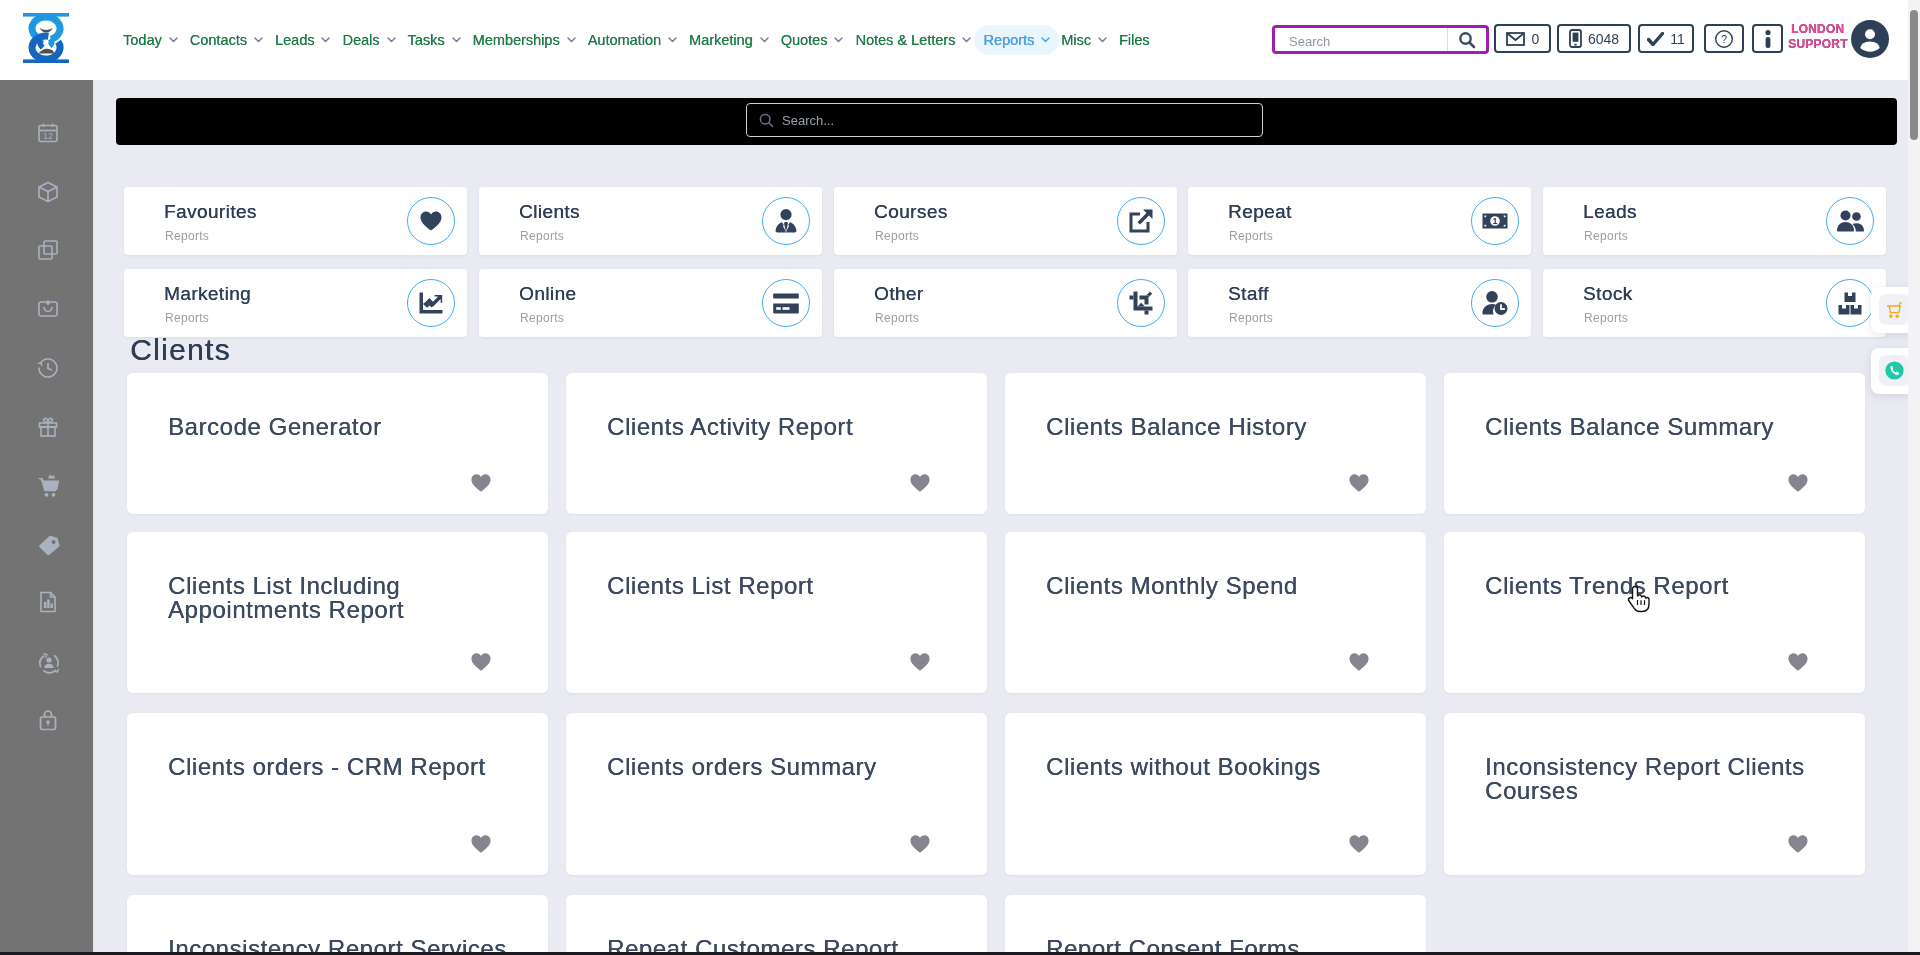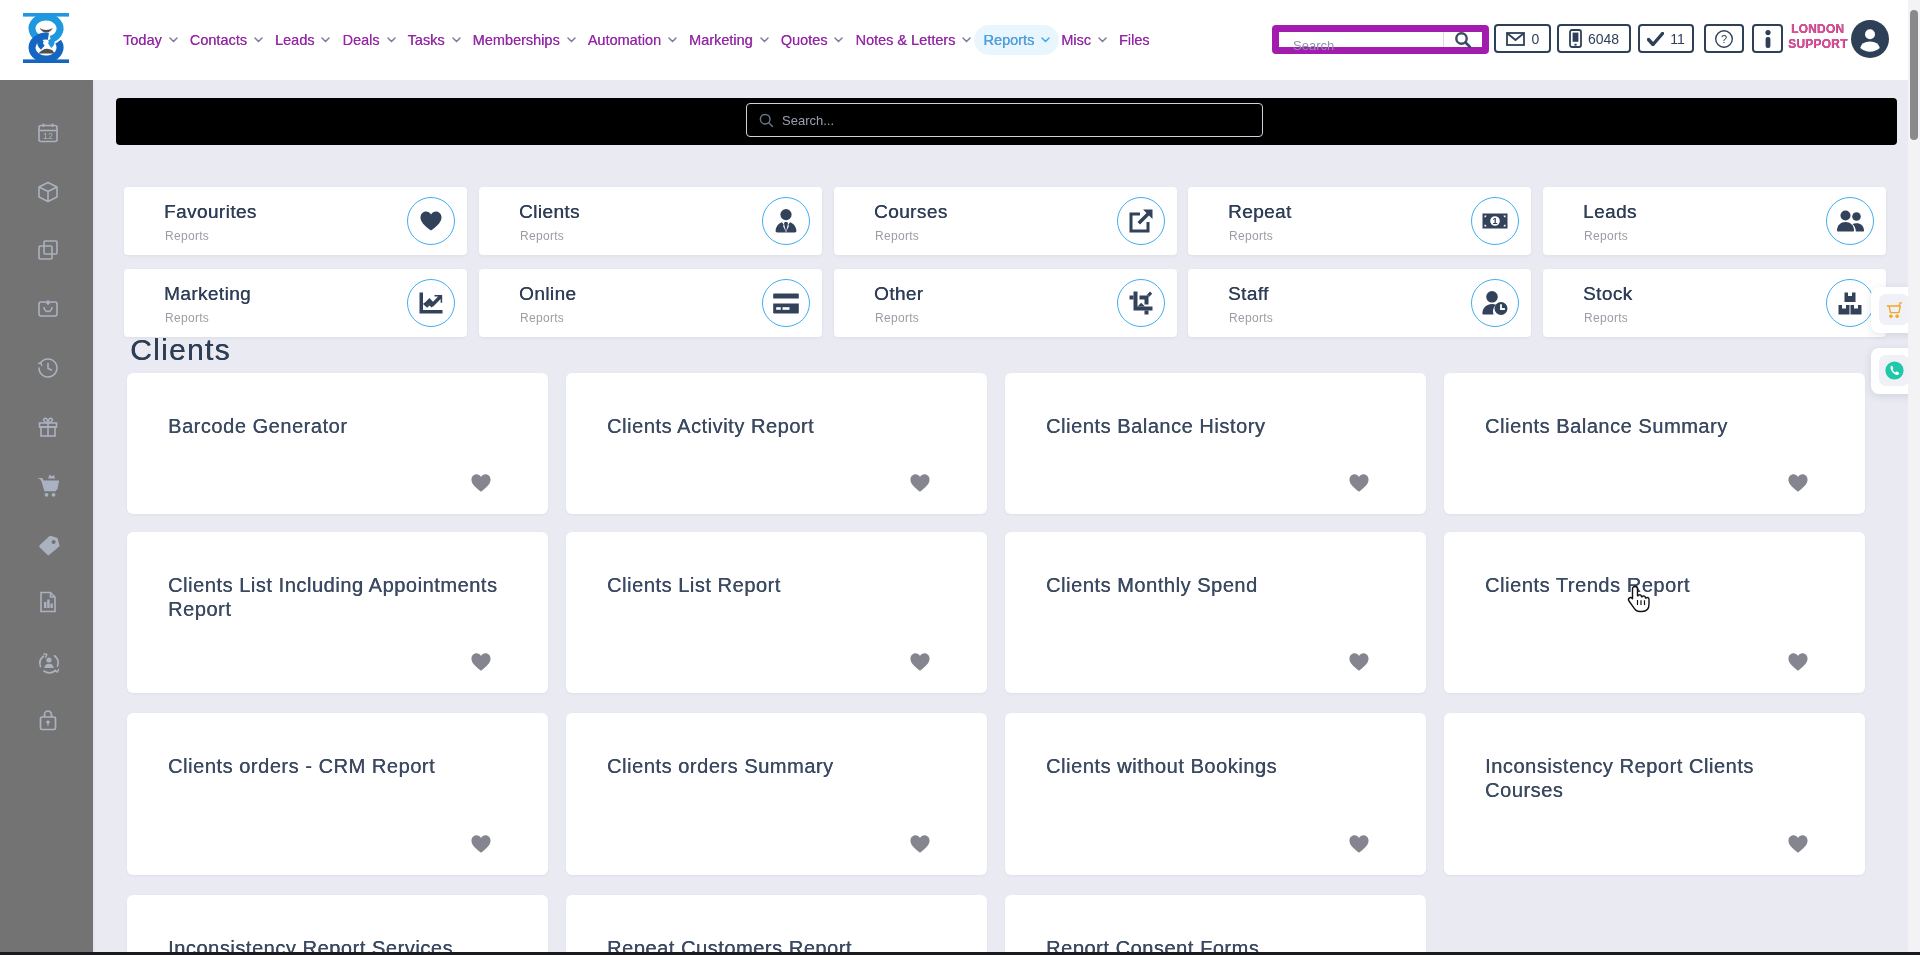--- a/index.html
+++ b/index.html
@@ -3,43 +3,43 @@
 <meta charset="utf-8">
 <style>
 * { margin:0; padding:0; box-sizing:border-box; }
 html,body { width:1920px; height:955px; overflow:hidden; }
 body { font-family:"Liberation Sans", sans-serif; position:relative; background:#e9eaf2; }
 .navbar { position:absolute; left:0; top:0; width:1920px; height:80px; background:#fff; z-index:5; }
 .sidebar { position:absolute; left:0; top:80px; width:93px; height:875px; background:#737373; z-index:4; box-shadow:1px 0 3px rgba(0,0,0,0.04); }
 .main { position:absolute; left:93px; top:80px; width:1827px; height:875px; background:#e9eaf2; }
 
 .nav { position:absolute; left:123px; top:0; height:80px; display:flex; align-items:center; }
-.nav .it { display:flex; align-items:center; margin-right:12px; color:#a21caf; font-size:14.5px; font-weight:400; letter-spacing:0px; text-shadow:0.3px 0 0 #7c7c9b; }
+.nav .it { display:flex; align-items:center; margin-right:12px; color:#15803d; font-size:14.5px; font-weight:400; letter-spacing:0px; text-shadow:0.3px 0 0 #7c7c9b; }
 .nav .it svg { margin-left:7px; }
 .nav .it.active { color:#41a8f0; background:#eaf6fe; border-radius:15px; padding:7px 9px; margin-left:-9px; margin-right:2px; }
-.sgroup { position:absolute; left:1272px; top:25px; width:217px; height:29px; border:7px solid #a21caf; border-radius:4px; background:#fff; display:flex; }
+.sgroup { position:absolute; left:1272px; top:25px; width:217px; height:29px; border:3px solid #a21caf; border-radius:4px; background:#fff; display:flex; }
 .sgroup .inp { flex:1; color:#8d96aa; font-size:13px; line-height:27px; padding-left:14px; }
 .sgroup .btn { width:39px; border-left:1px solid #d9dde5; display:flex; align-items:center; justify-content:center; }
 .nbtn { position:absolute; top:24px; height:29px; border:2px solid #2e4057; border-radius:4px; background:#fff; display:flex; align-items:center; justify-content:center; color:#2e4057; font-size:14px; }
 .who { position:absolute; left:1788px; top:22px; width:59px; text-align:center; color:#ec4899; font-size:12px; font-weight:700; line-height:15px; letter-spacing:0.2px; text-shadow:0.3px 0 0 #2e4057; }
 .avatar { position:absolute; left:1851px; top:20px; width:38px; height:38px; border-radius:50%; background:#2e4057; }
 
 .toolbar { position:absolute; left:116px; top:98px; width:1781px; height:47px; background:#000000; border-radius:4px; }
 .toolbar .sin { position:absolute; left:630px; top:5px; width:517px; height:34px; border:1px solid #ccd1da; border-radius:4px; display:flex; align-items:center; color:#9aa0ae; font-size:13px; }
 .toolbar .sin svg { margin:0 8px 0 12px; }
 
 .cat { position:absolute; width:343px; height:68px; background:#fff; border-radius:4px; box-shadow:0 1px 3px rgba(40,50,80,0.06);margin-top:13px; }
 .cat .t { position:absolute; left:40px; top:14px; font-size:19px; color:#2f3e57; letter-spacing:0.4px; text-shadow:0.3px 0 0 #2f3e57; }
 .cat .s { position:absolute; left:41px; top:42px; font-size:12px; color:#9c9ca4; letter-spacing:0.3px; }
 .cat .circ { position:absolute; right:12px; top:10px; width:48px; height:48px; border:1.5px solid #41aef2; border-radius:50%; display:flex; align-items:center; justify-content:center; }
 
 .h1 { position:absolute; left:130px; top:333px; font-size:30px; color:#2e3e55; letter-spacing:1.3px; text-shadow:0.4px 0 0 #2e3e55; }
 
 .rep { position:absolute; width:421px; background:#fff; border-radius:6px; box-shadow:0 1px 3px rgba(40,50,80,0.05); }
-.rep .t { position:absolute; left:41px; top:42px; width:340px; font-size:20px; line-height:23.5px; color:#3b4961; letter-spacing:0.55px; text-shadow:0.3px 0 0 #3b4961; }
+.rep .t { position:absolute; left:41px; top:42px; width:340px; font-size:24px; line-height:23.5px; color:#3b4961; letter-spacing:0.55px; text-shadow:0.3px 0 0 #3b4961; }
 .rep svg.heart { position:absolute; right:56px; bottom:21px; }
 .scroll { position:absolute; right:0; top:0; width:12px; height:955px; background:#f3f3f6; z-index:9; }
 .scroll .thumb { position:absolute; left:2px; top:10px; width:8px; height:130px; background:#8a8a8c; border-radius:4px; }
 .fbtn { position:absolute; width:46px; height:46px; background:#fff; border-radius:8px; box-shadow:0 2px 8px rgba(40,50,80,0.12); z-index:8; }
 .fbtn .in { position:absolute; left:8px; top:7px; width:30px; height:31px; background:#f0f1f6; border-radius:7px; display:flex; align-items:center; justify-content:center; }
 .sideicons svg { position:absolute; left:36px; }
 </style>
 </head>
 <body>
 <div class="main"></div>

